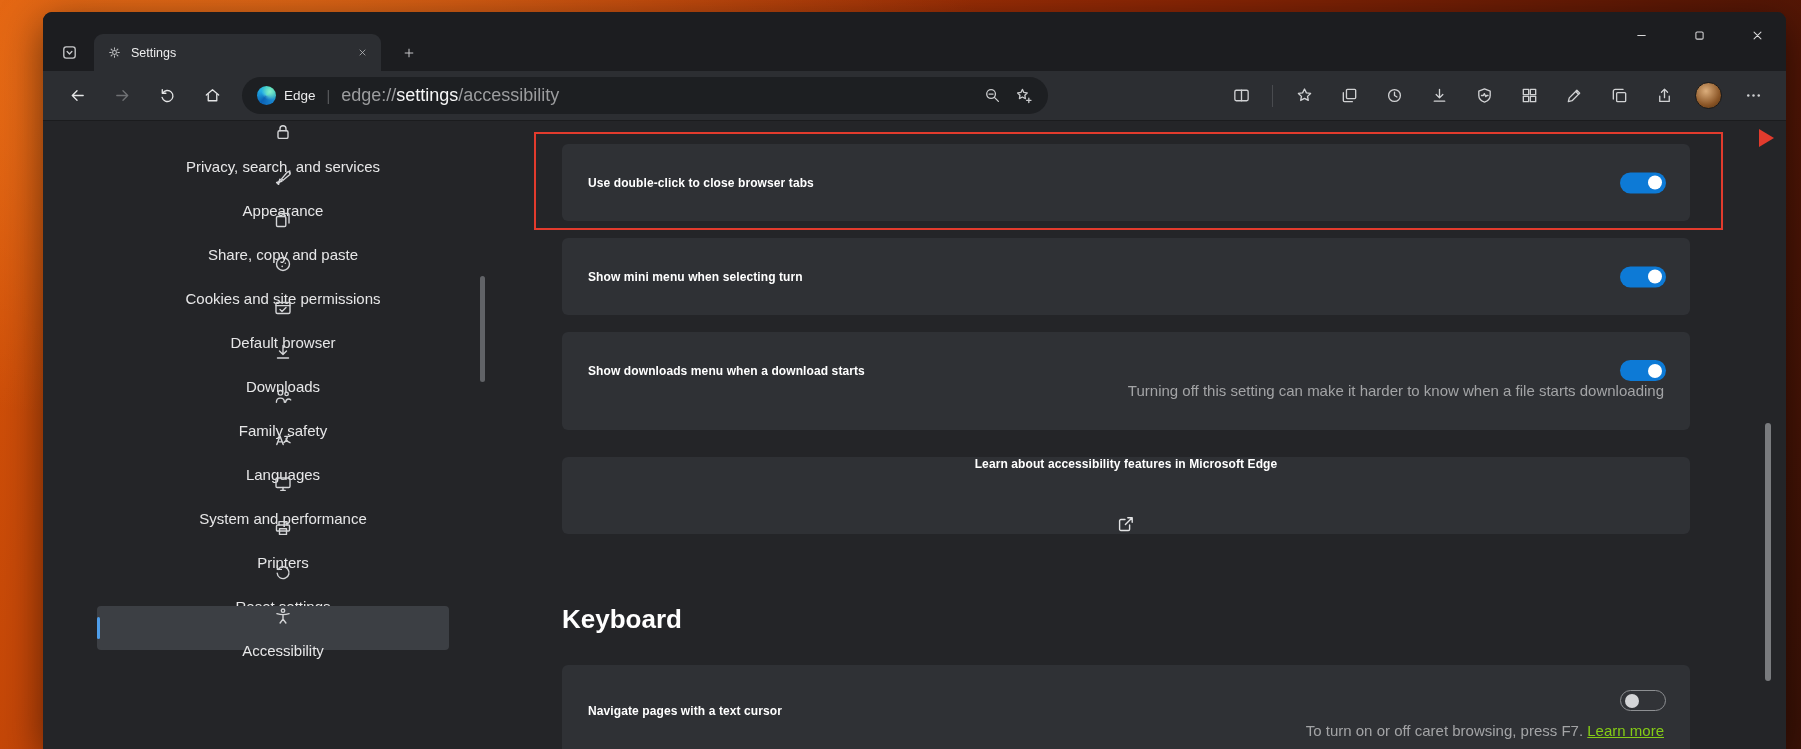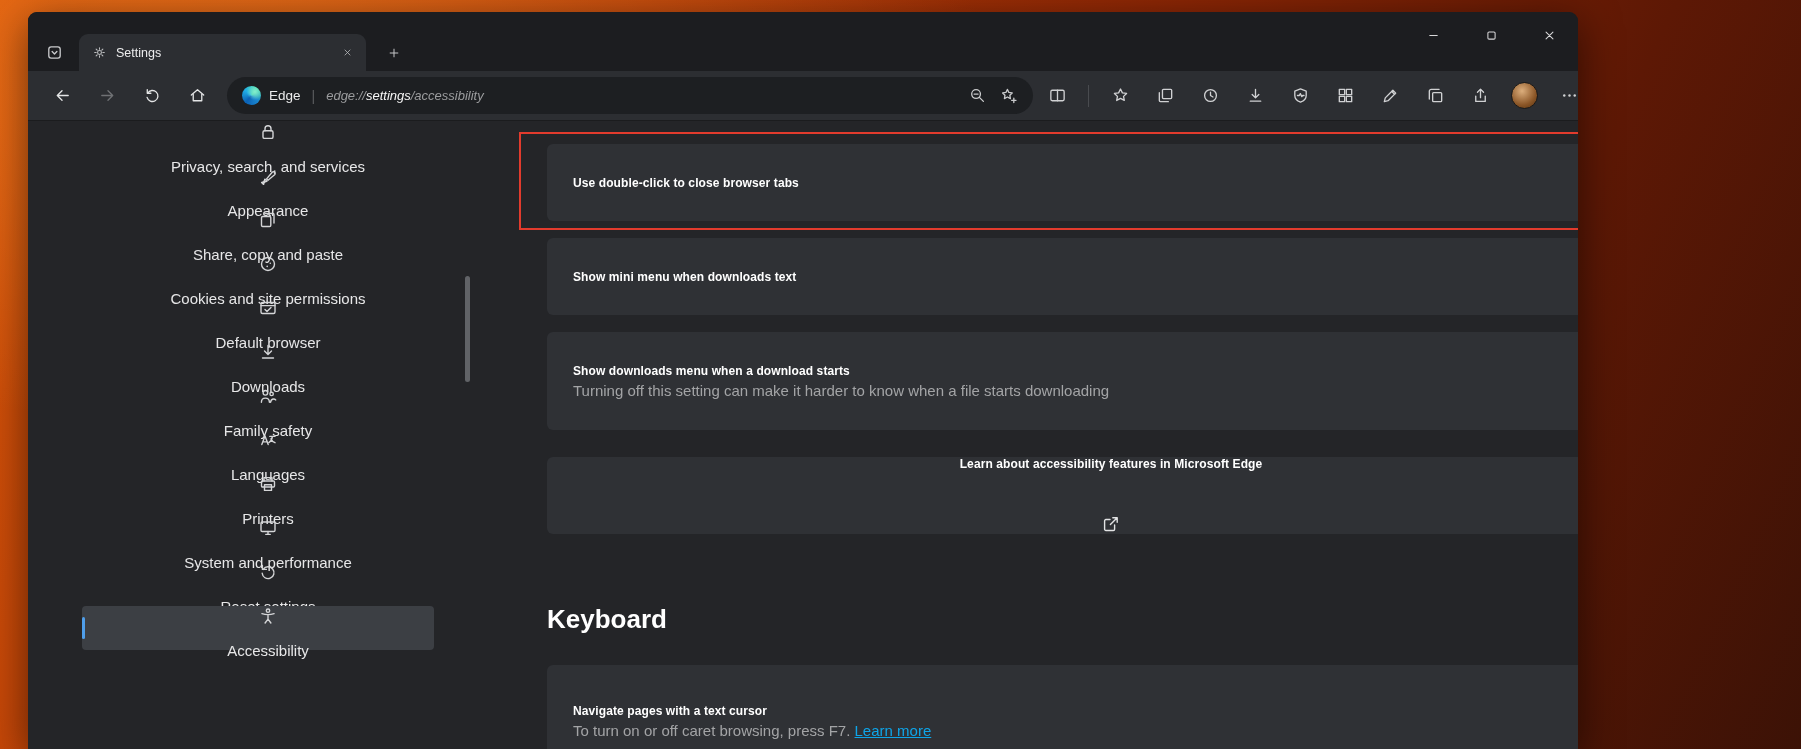--- a/index.html
+++ b/index.html
@@ -6,21 +6,21 @@
   html,body { width:1801px; height:749px; overflow:hidden; background:#000; }
   .stage {
     position:relative; width:1801px; height:749px; overflow:hidden;
     font-family:"Liberation Sans", sans-serif;
     background:
       radial-gradient(1200px 600px at 15% 10%, rgba(255,140,40,.55), transparent 60%),
       linear-gradient(115deg, #d8560a 0%, #b53a06 30%, #8c2605 55%, #5d1805 78%, #3c1206 100%);
   }
   
   .window {
-    position:absolute; left:28px; top:12px; width:1550px; height:737px;
+    position:absolute; left:43px; top:12px; width:1743px; height:737px;
     background:#242528; border-radius:9px 9px 0 0; overflow:hidden;
     box-shadow:0 10px 40px rgba(0,0,0,.55);
   }
   
   .tabstrip { position:relative; height:59px; background:#1c1d20; }
   .tab-actions {
     position:absolute; left:12px; top:27px; width:28px; height:26px;
     display:flex; align-items:center; justify-content:center; color:#c9cacc; border-radius:5px;
   }
   .tab {
@@ -50,21 +50,21 @@
     display:flex; align-items:center; padding:0 15px; gap:8px; margin-left:5px; flex:0 0 auto;
   }
   .edge-ball {
     display:inline-block; width:19px; height:19px; border-radius:50%;
     background:
       radial-gradient(circle at 68% 30%, rgba(140,240,210,.9), transparent 45%),
       conic-gradient(from 220deg, #0b62b6, #22aee6, #3fd7a6, #1a86d0, #0b62b6);
   }
   .edge-label { font-size:13.5px; color:#ebebec; }
   .addr-div { color:#5b5d60; font-size:14px; padding:0 3px; }
-  .url { font-size:13px; white-space:nowrap;font-style:italic; }
+  .url { font-size:18px; white-space:nowrap; }
   .url .dim { color:#9b9c9e; }
   .url .host { color:#f6f6f6; }
   .addr-right { margin-left:auto; display:flex; gap:12px; align-items:center; color:#c8c9cb; }
   .addr-right .ic { width:19px; height:19px; }
   .right-icons { margin-left:auto; display:flex; align-items:center; gap:7px; }
   .tbtn { width:38px; height:34px; display:flex; align-items:center; justify-content:center; border-radius:6px; color:#d0d1d3; }
   .tbtn .ic { width:19px; height:19px; }
   .tb-divider { width:1px; height:22px; background:#494b4f; margin:0 5px; }
   .avatar {
     width:27px; height:27px; border-radius:50%; margin:0 5px;
@@ -89,22 +89,22 @@
   .side-scroll { position:absolute; left:437px; top:154px; width:5px; height:106px; background:#616367; border-radius:3px; }
   .main { position:absolute; left:519px; top:110px; width:1128px; }
   .card {
     position:relative; background:#2f3135; border-radius:6px;
     padding:0 26px; display:flex; flex-direction:column; justify-content:center;
   }
   .card.h1 { height:77px; }
   .card.h2 { height:98px; }
   .card.h3 { height:112px; }
   .card-title { font-size:12px; font-weight:700; color:#fff; letter-spacing:.1px; }
-  .card-sub { font-size:15px; color:#a3a4a6; margin-top:4px; }
-  .card-sub a { color:#0ea5e9; text-decoration:underline; cursor:pointer; }
+  .card-sub { font-size:15px; color:#a3a4a6; margin-top:4px;text-align:right; }
+  .card-sub a { color:#84cc16; text-decoration:underline; cursor:pointer; }
   .card.row { flex-direction:column; align-items:center; justify-content:space-between; }
   .ext-ic { width:20px; height:20px; color:#e2e3e4; }
   .mt17 { margin-top:17px; } .mt23 { margin-top:22px; } .mt27 { margin-top:27px; }
   .section-h { margin-top:70px; font-size:26px; font-weight:700; color:#fff; }
   .card5 { margin-top:30px; }
   
   .toggle { position:absolute; right:24px; width:46px; height:21px; border-radius:12px; cursor:pointer; }
   .toggle.vc { top:50%; transform:translateY(-50%); }
   .toggle.t39 { top:28px; }
   .toggle.t35 { top:25px; }
@@ -414,35 +414,35 @@
             <svg viewBox="0 0 20 20" fill="none" stroke="currentColor" stroke-width="1.4" stroke-linecap="round" stroke-linejoin="round">
               <path d="M3.8 14.6 7 6l3.2 8.6M4.9 11.9h4.3"></path>
               <path d="M11.8 6.4h5.2M14.4 6.4c-.3 2.9-1.8 5-3.6 6.2M12.9 8.9c.8 1.8 2.3 3.1 4.1 3.8"></path>
             </svg>
           </span>
         <span>Languages</span>
       </div>
       <div class="side-item" data-selected="false">
         <span class="ic">
             <svg viewBox="0 0 20 20" fill="none" stroke="currentColor" stroke-width="1.4" stroke-linecap="round" stroke-linejoin="round">
+              <rect x="3" y="4" width="14" height="9.5" rx="1.2"></rect>
+              <path d="M7.8 16.4h4.4M10 13.5v2.9"></path>
+            </svg>
+          </span>
+        <span>System and performance</span>
+      </div>
+      <div class="side-item" data-selected="false">
+        <span class="ic">
+            <svg viewBox="0 0 20 20" fill="none" stroke="currentColor" stroke-width="1.4" stroke-linecap="round" stroke-linejoin="round">
               <path d="M6 7V3.6h8V7"></path>
               <rect x="3.5" y="7" width="13" height="6" rx="1"></rect>
               <rect x="6.5" y="10.8" width="7" height="5.6"></rect>
             </svg>
           </span>
         <span>Printers</span>
-      </div>
-      <div class="side-item" data-selected="false">
-        <span class="ic">
-            <svg viewBox="0 0 20 20" fill="none" stroke="currentColor" stroke-width="1.4" stroke-linecap="round" stroke-linejoin="round">
-              <rect x="3" y="4" width="14" height="9.5" rx="1.2"></rect>
-              <path d="M7.8 16.4h4.4M10 13.5v2.9"></path>
-            </svg>
-          </span>
-        <span>System and performance</span>
       </div>
       <div class="side-item" data-selected="false">
         <span class="ic">
             <svg viewBox="0 0 20 20" fill="none" stroke="currentColor" stroke-width="1.4" stroke-linecap="round" stroke-linejoin="round">
               <path d="M5.2 7.4A5.9 5.9 0 1 1 4.2 11.2"></path>
               <path d="M4.4 3.4v4h4"></path>
             </svg>
           </span>
         <span>Reset settings</span>
       </div>
@@ -461,21 +461,21 @@
       </div>
       <div class="side-scroll"></div>
     </div>
 
     <div class="main">
       <div class="card h1 mt23">
         <span class="card-title">Use double-click to close browser tabs</span>
         <div class="toggle vc" data-state="on"></div>
       </div>
       <div class="card h1 mt17">
-        <span class="card-title">Show mini menu when downloads text</span>
+        <span class="card-title">Show mini menu when selecting turn</span>
         <div class="toggle vc" data-state="on"></div>
       </div>
       <div class="card h2 mt17">
         <span class="card-title">Show downloads menu when a download starts</span>
         <span class="card-sub">Turning off this setting can make it harder to know when a file starts downloading</span>
         <div class="toggle t39" data-state="on"></div>
       </div>
       <div class="card h1 row mt27">
         <span class="card-title">Learn about accessibility features in Microsoft Edge</span>
         <span class="ic ext-ic">

